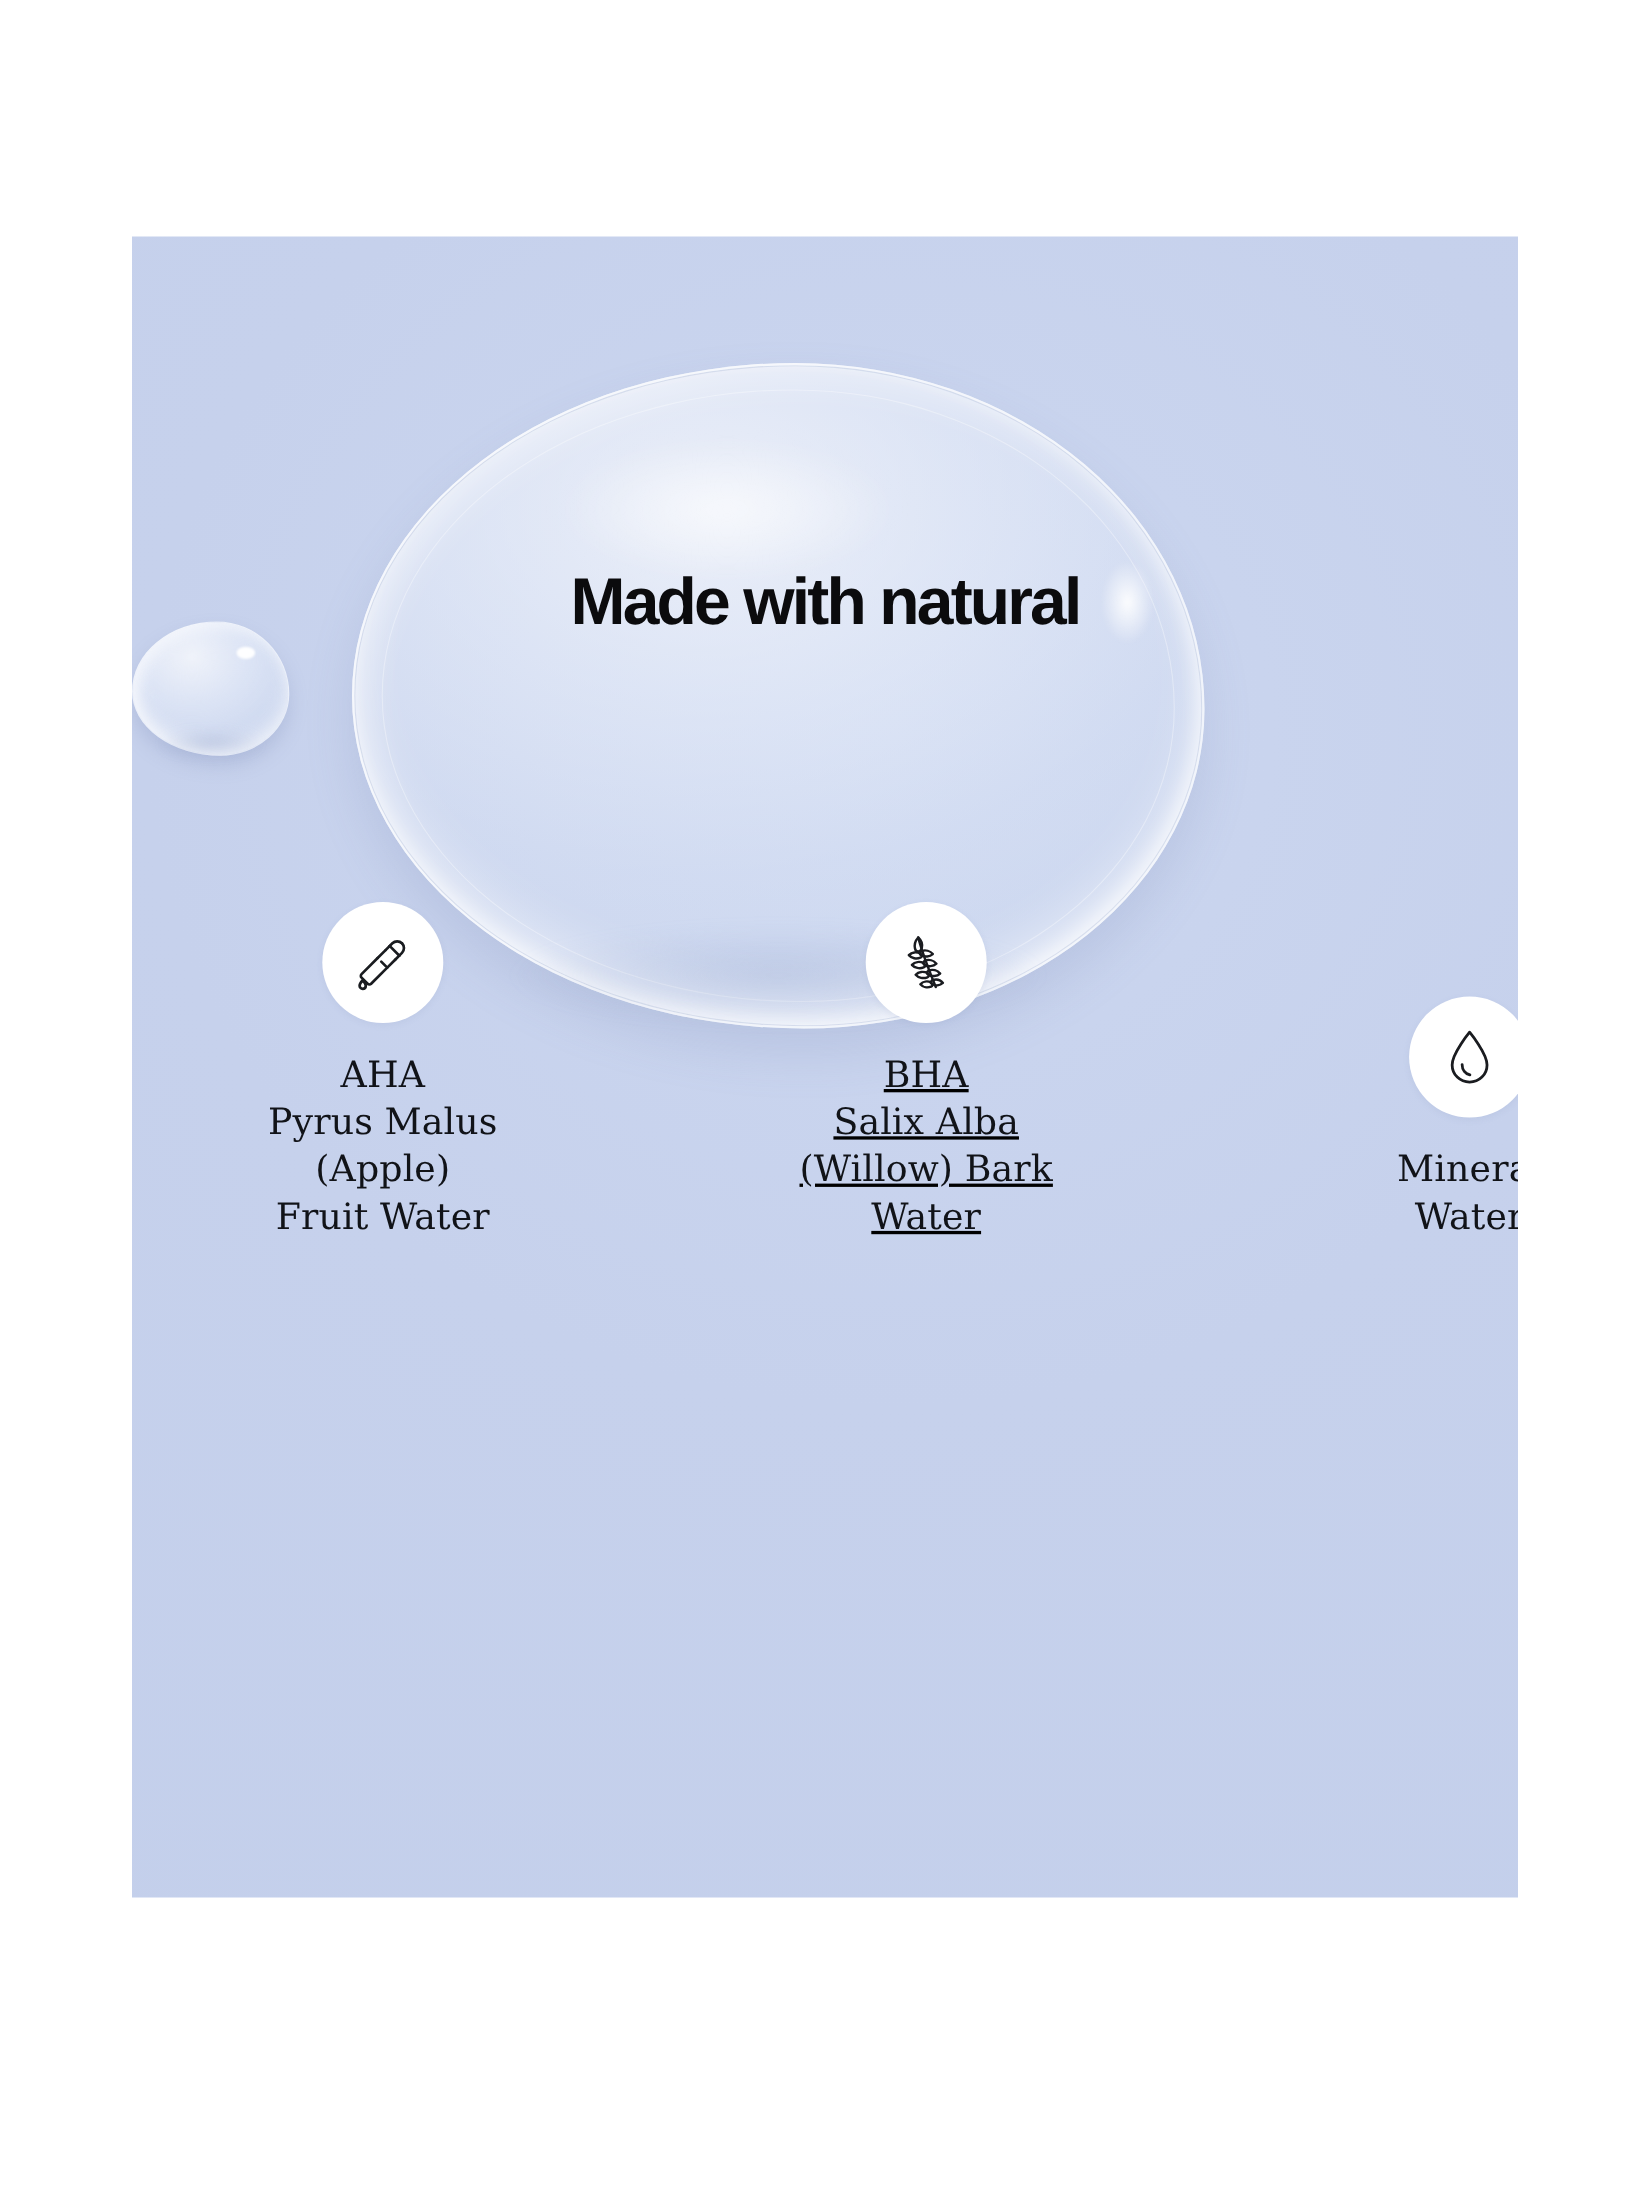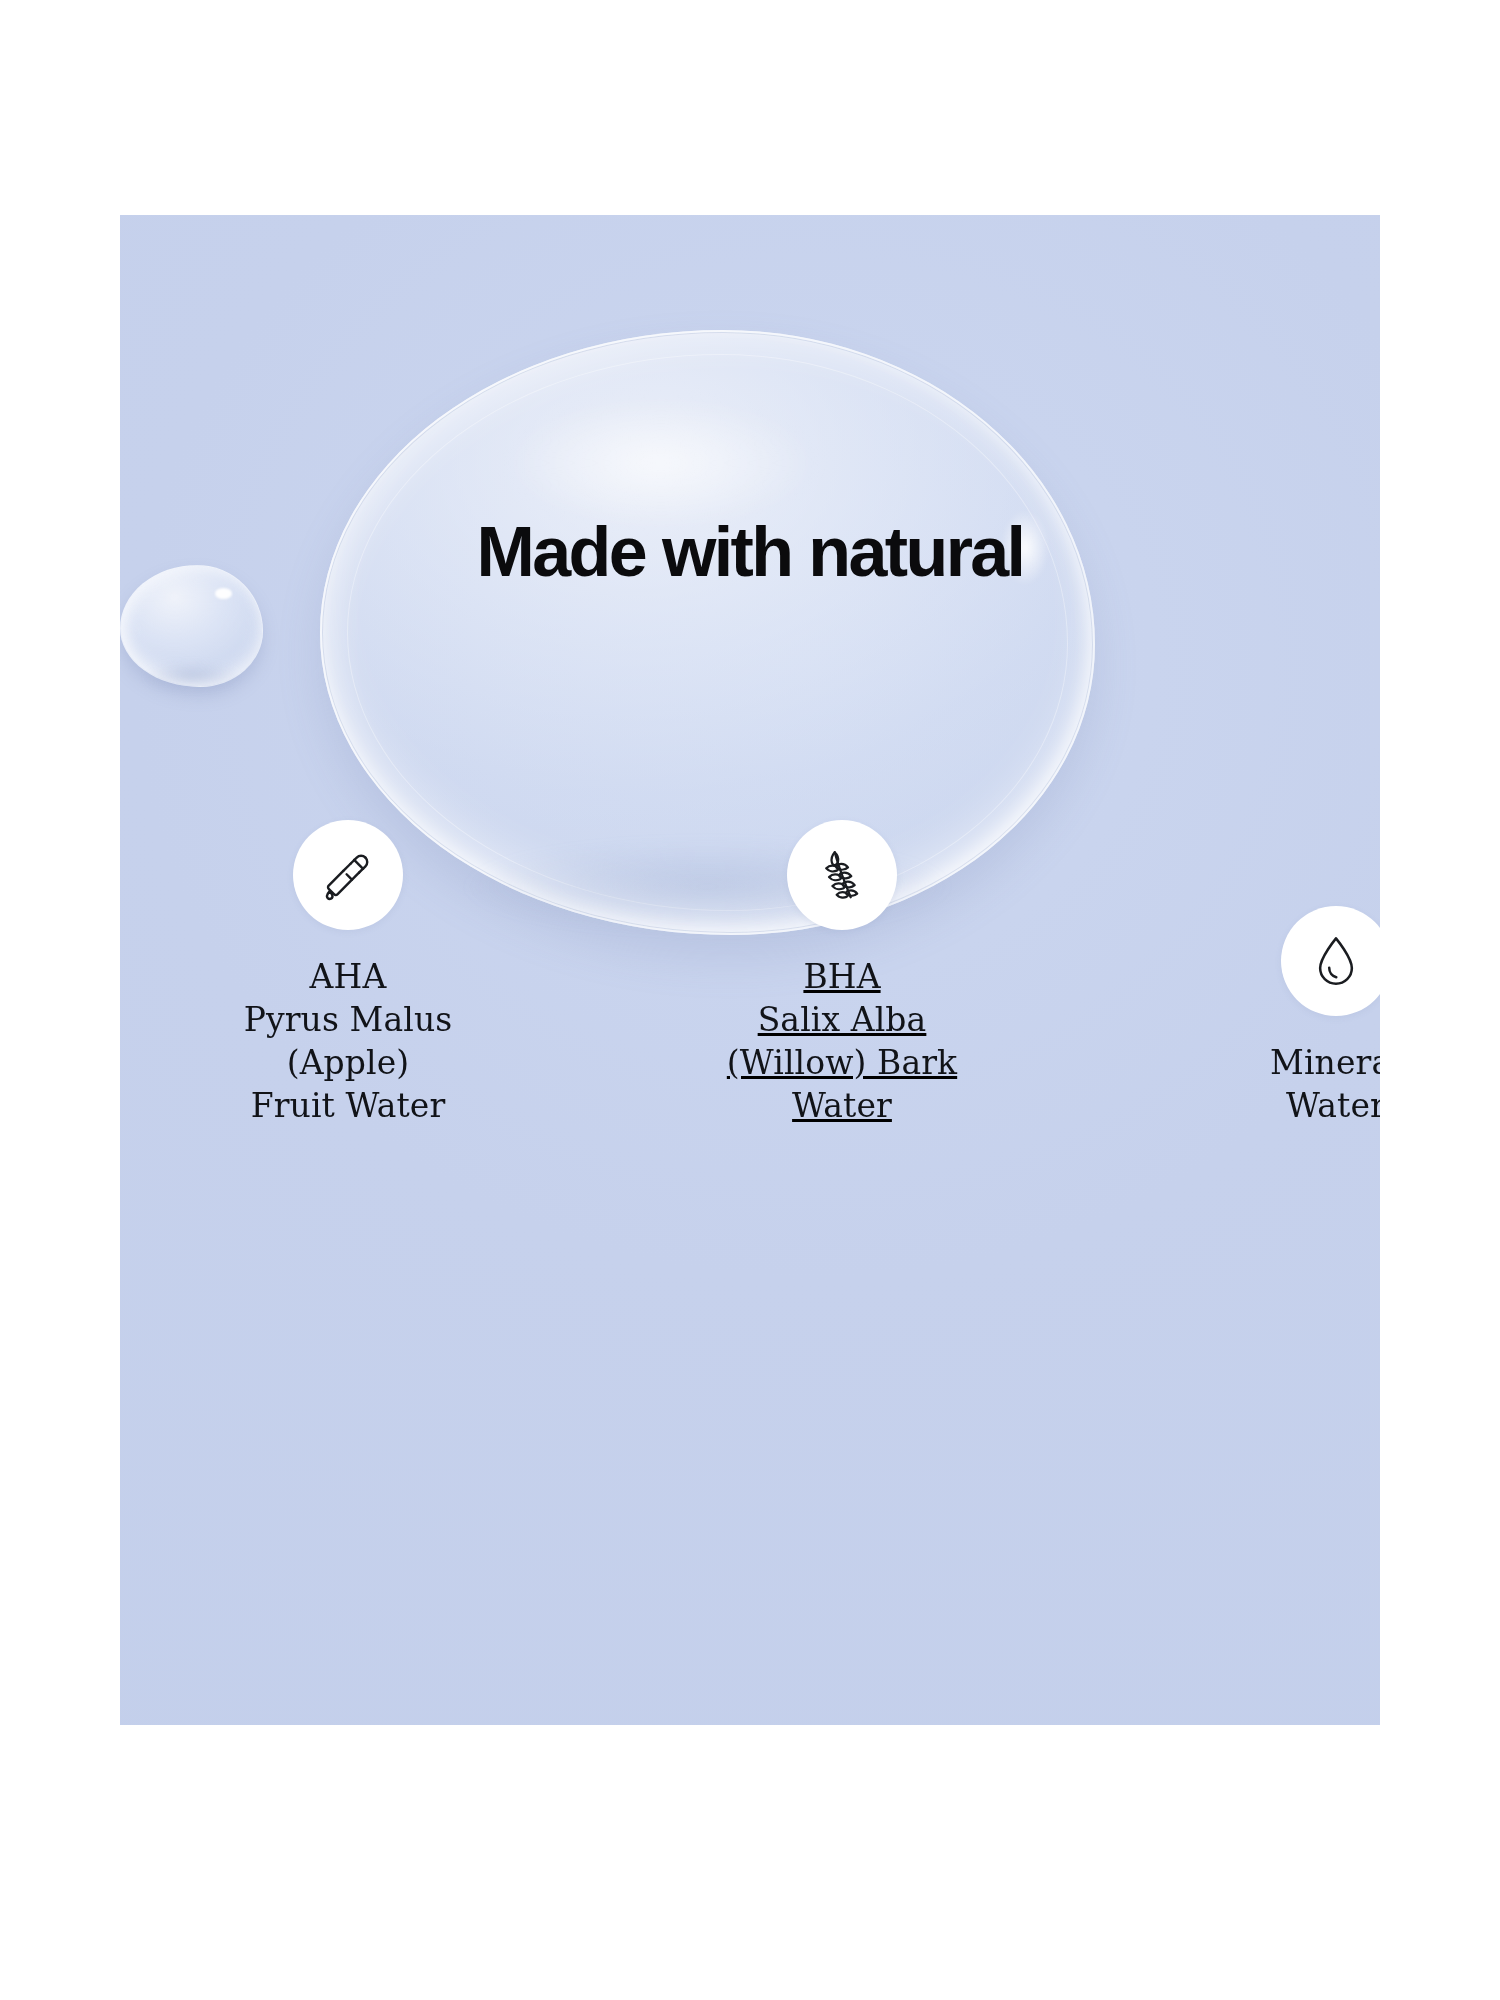--- a/index.html
+++ b/index.html
@@ -148,21 +148,21 @@
   
   #headline {
     position: absolute;
     left: 0;
     top: 300px;
     width: 1260px;
     text-align: center;
     color: #0b0b0d;
     font-family: "Liberation Sans", sans-serif;
     font-weight: 700;
-    font-size: 70px;
+    font-size: 60px;
     line-height: 1.07;
     letter-spacing: -2.6px;
     padding: 0 96px;
     box-sizing: border-box;
   }
   #headline .l1 { display: block; }
   #headline .l2 { display: block; }
 
   
   #ingredients {

